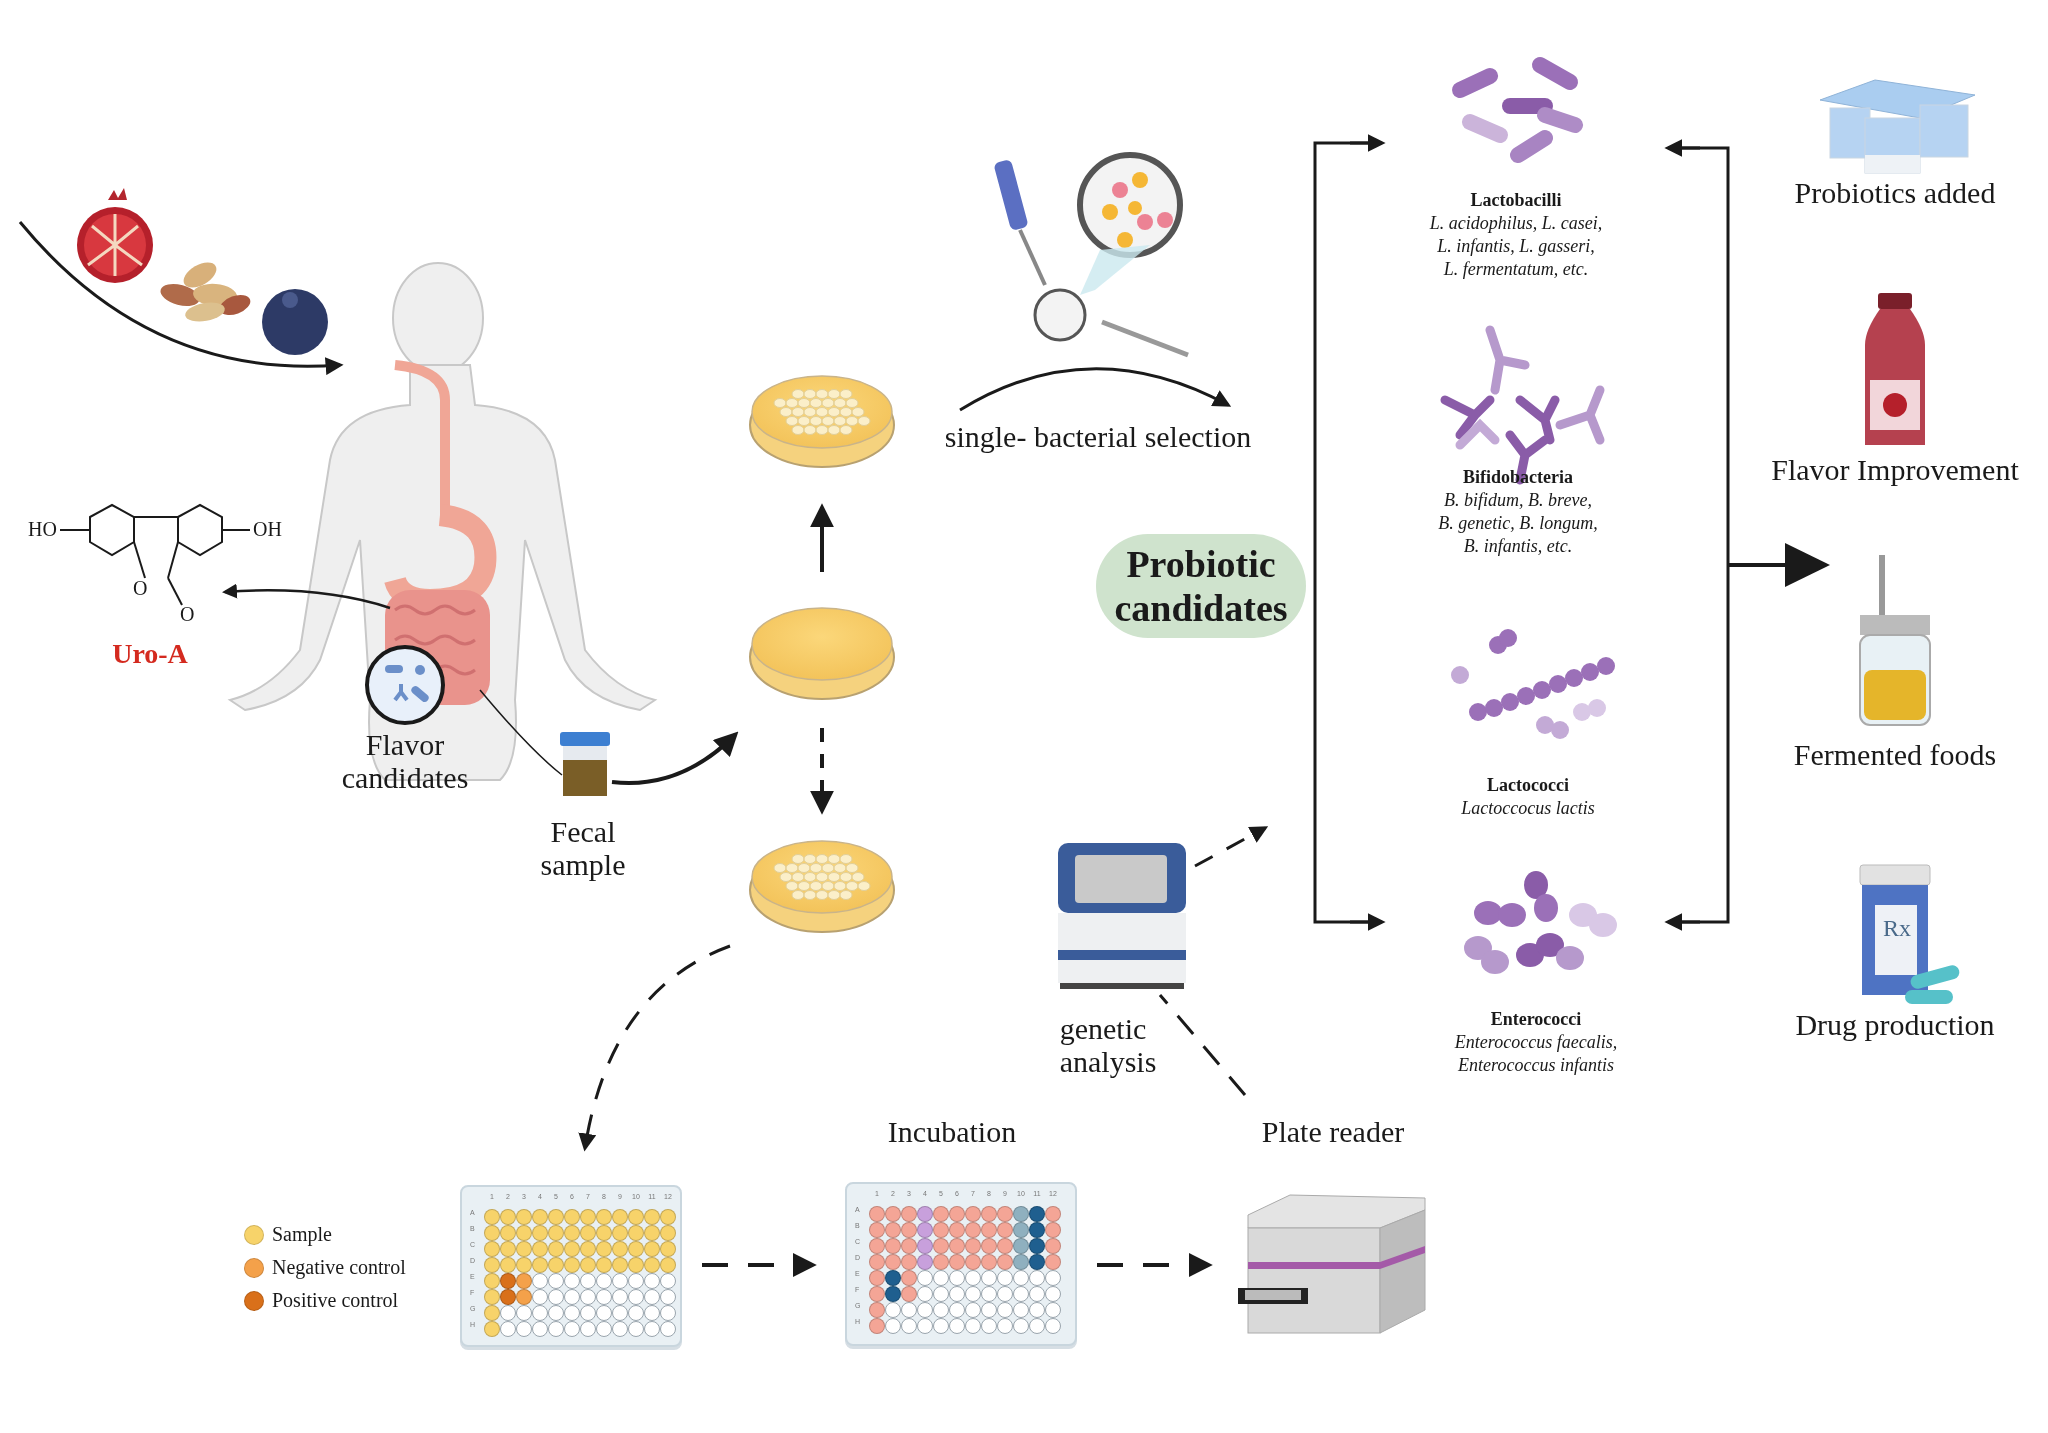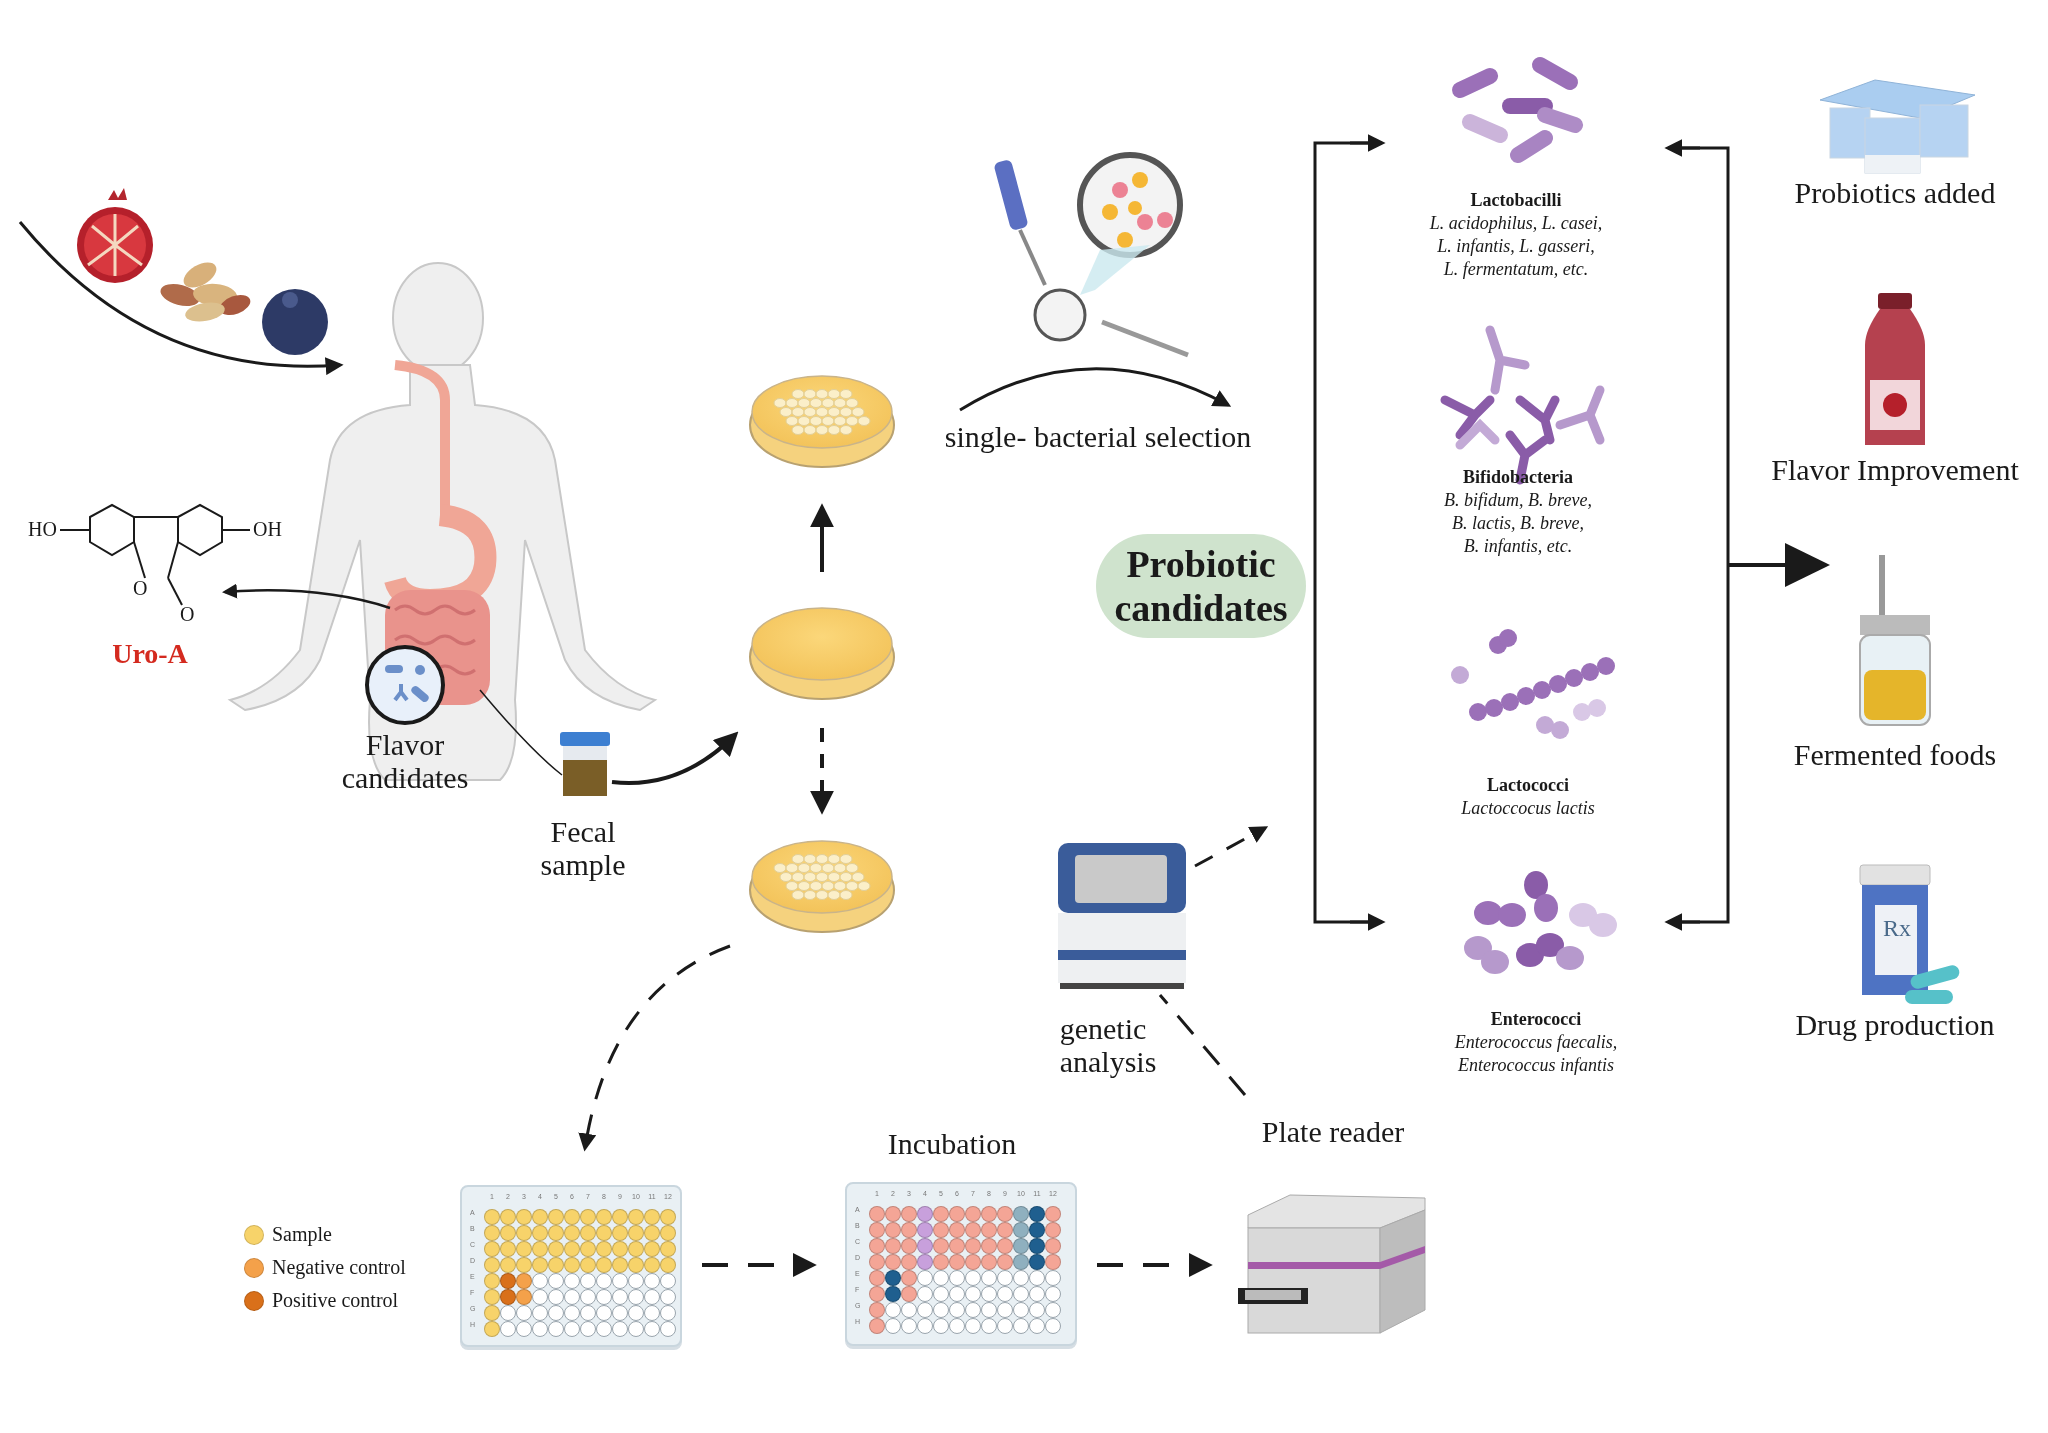--- a/index.html
+++ b/index.html
@@ -345,21 +345,21 @@
 
 <div class="bt" style="left:1516px;top:188px;">
   <div class="title">Lactobacilli</div>
   <div class="species">L. acidophilus, L. casei,</div>
   <div class="species">L. infantis, L. gasseri,</div>
   <div class="species">L. fermentatum, etc.</div>
 </div>
 <div class="bt" style="left:1518px;top:465px;">
   <div class="title">Bifidobacteria</div>
   <div class="species">B. bifidum, B. breve,</div>
-  <div class="species">B. lactis, B. breve,</div>
+  <div class="species">B. genetic, B. longum,</div>
   <div class="species">B. infantis, etc.</div>
 </div>
 <div class="bt" style="left:1528px;top:773px;">
   <div class="title">Lactococci</div>
   <div class="species">Lactoccocus lactis</div>
 </div>
 <div class="bt" style="left:1536px;top:1007px;">
   <div class="title">Enterococci</div>
   <div class="species">Enterococcus faecalis,</div>
   <div class="species">Enterococcus infantis</div>
@@ -369,21 +369,21 @@
 <div class="lbl" style="left:1895px;top:453px;">Flavor Improvement</div>
 <div class="lbl" style="left:1895px;top:738px;">Fermented foods</div>
 <div class="lbl" style="left:1895px;top:1008px;">Drug production</div>
 <div class="abs" style="left:1883px;top:915px;font-size:24px;color:#4a6a8a;">Rx</div>
 
 <div class="lbl" style="left:1108px;top:1012px;text-align:left;">
   <div>genetic</div>
   <div>analysis</div>
 </div>
 
-<div class="lbl" style="left:952px;top:1115px;margin-top:12px;">Incubation</div>
+<div class="lbl" style="left:952px;top:1115px;">Incubation</div>
 <div class="lbl" style="left:1333px;top:1115px;">Plate reader</div>
 
 <div class="legend">
   <div class="row">
       <span class="dot" id="lg0" style="background: rgb(247, 211, 106); border: 1px solid rgba(0, 0, 0, 0.15);"></span>
       <span>Sample</span>
     </div>
   <div class="row">
       <span class="dot" id="lg1" style="background: rgb(244, 161, 74); border: 1px solid rgba(0, 0, 0, 0.15);"></span>
       <span>Negative control</span>

